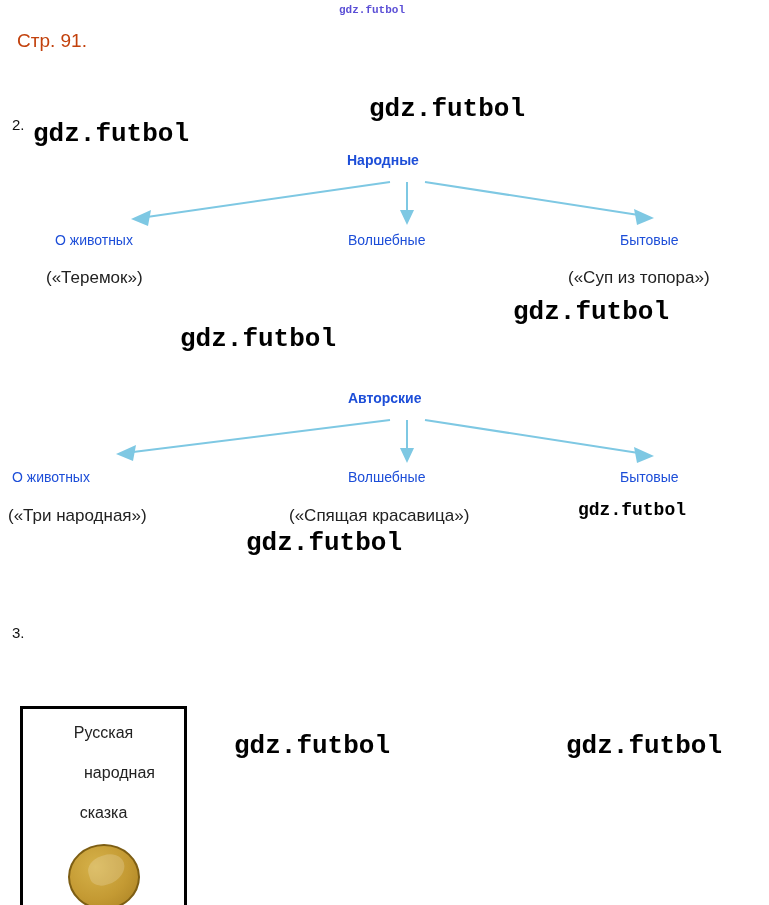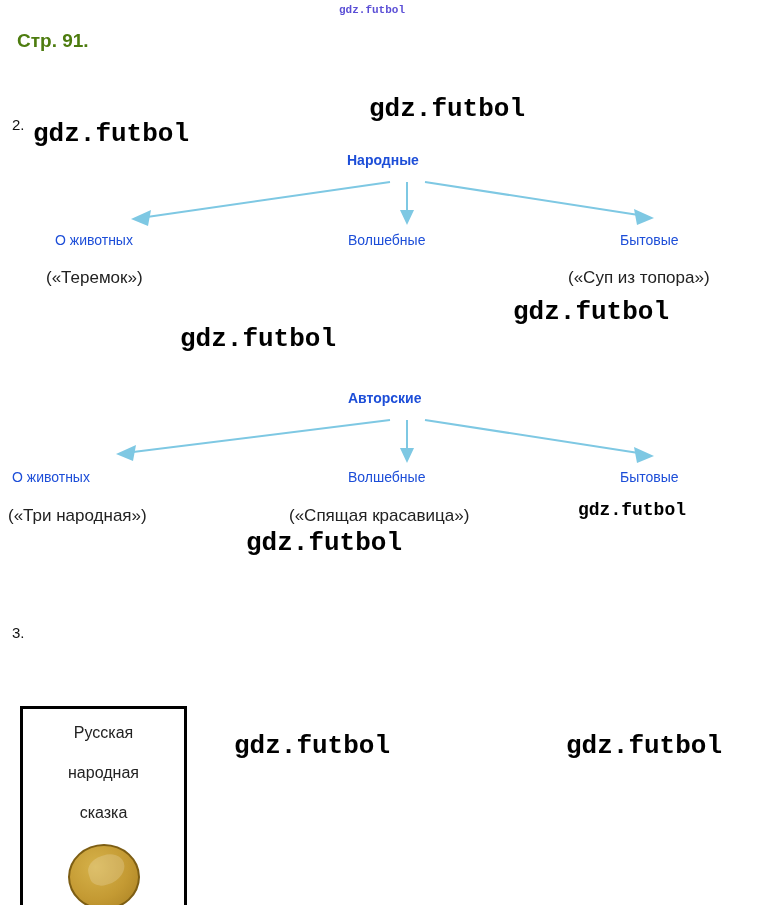--- a/index.html
+++ b/index.html
@@ -28,22 +28,22 @@
   }
   .wm-top {
     color: #5b4fd6;
     font-weight: bold;
     font-size: 11px;
   }
 
   
   .page-label {
     font-size: 19px;
-    font-weight: bold;
-    color: #4d7c0f;
+    font-weight: normal;
+    color: #c2410c;
   }
 
   .task-num {
     font-size: 15px;
     color: #111;
   }
 
   .node {
     font-size: 14px;
     color: #1d4ed8;
@@ -151,21 +151,21 @@
 <div class="node abs" style="left:348px; top:469px;">Волшебные</div>
 <div class="sub abs" style="left:289px; top:506px;">(«Спящая красавица»)</div>
 
 <div class="node abs" style="left:620px; top:469px;">Бытовые</div>
 <div class="sub abs" style="left:620px; top:506px;"></div>
 
 <div class="task-num abs" style="left:12px; top:624px;">3.</div>
 
 <div class="book-box" style="left:20px; top:658px; width:167px; height:238px;">
   <div class="book-title" style="top:15px;">Русская</div>
-  <div class="book-title" style="top:55px;">народная</div>
+  <div class="book-title" style="top:55px;padding-left:16px;">народная</div>
   <div class="book-title" style="top:95px;">сказка</div>
   <div class="kolobok" style="left:45px; top:135px; width:68px; height:62px;"></div>
   <div class="book-title" style="top:203px;">Колобок</div>
 </div>
 
 <div id="wm-layer">
     <div class="wm" style="left: 369px; top: 94px; font-size: 26px; color: rgb(0, 0, 0);">gdz.futbol</div>
     <div class="wm" style="left: 33px; top: 119px; font-size: 26px; color: rgb(0, 0, 0);">gdz.futbol</div>
     <div class="wm" style="left: 513px; top: 297px; font-size: 26px; color: rgb(0, 0, 0);">gdz.futbol</div>
     <div class="wm" style="left: 180px; top: 324px; font-size: 26px; color: rgb(0, 0, 0);">gdz.futbol</div>

